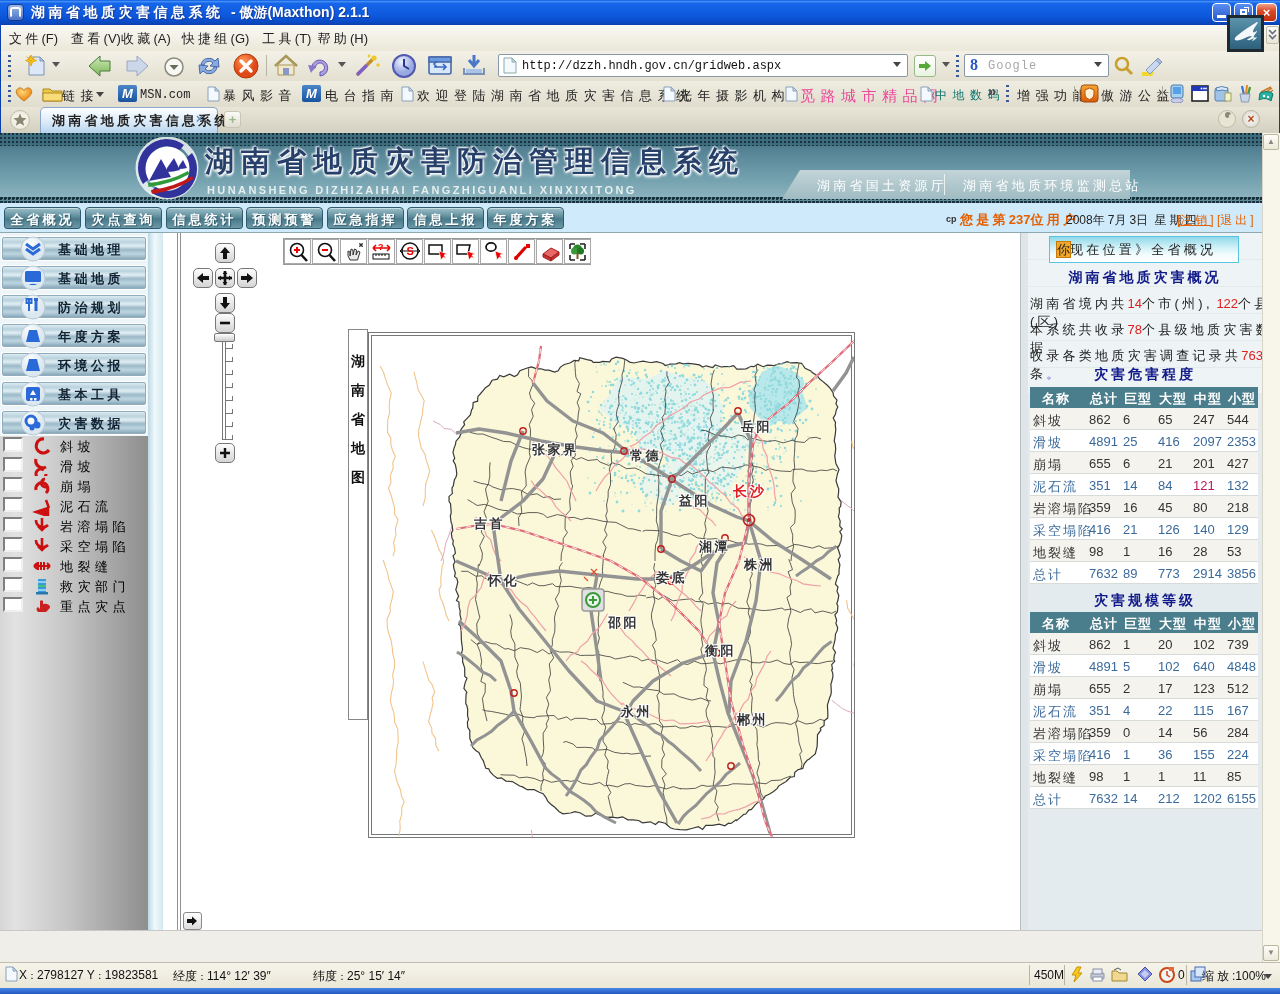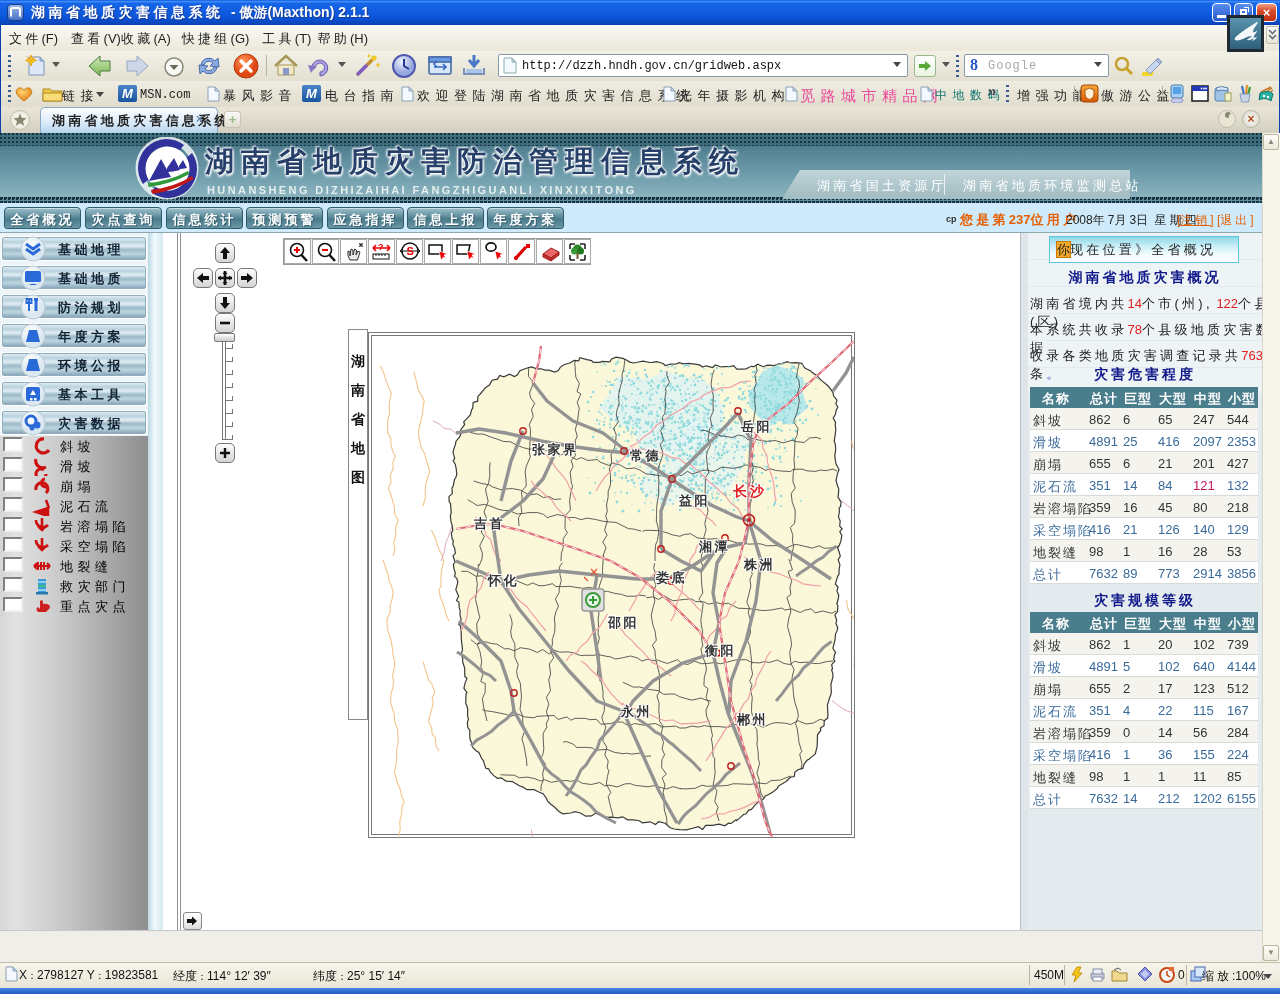--- a/index.html
+++ b/index.html
@@ -2249,21 +2249,21 @@
 <div class="abs" style="left:1123px;top:637px;font-size:13px;color:#333;">1</div>
 <div class="abs" style="left:1158px;top:637px;font-size:13px;color:#333;">20</div>
 <div class="abs" style="left:1193px;top:637px;font-size:13px;color:#333;">102</div>
 <div class="abs" style="left:1227px;top:637px;font-size:13px;color:#333;">739</div>
 <div class="abs" style="left:1030px;top:655px;width:228px;height:22px;background:#fff;border-bottom:1px solid #d8dcd8"></div>
 <div class="abs" style="left:1033px;top:659px;font-size:13px;color:#3a6a9a;letter-spacing:2px;">滑坡</div>
 <div class="abs" style="left:1089px;top:659px;font-size:13px;color:#3a6a9a;">4891</div>
 <div class="abs" style="left:1123px;top:659px;font-size:13px;color:#3a6a9a;">5</div>
 <div class="abs" style="left:1158px;top:659px;font-size:13px;color:#3a6a9a;">102</div>
 <div class="abs" style="left:1193px;top:659px;font-size:13px;color:#3a6a9a;">640</div>
-<div class="abs" style="left:1227px;top:659px;font-size:13px;color:#3a6a9a;">4144</div>
+<div class="abs" style="left:1227px;top:659px;font-size:13px;color:#3a6a9a;">4848</div>
 <div class="abs" style="left:1030px;top:677px;width:228px;height:22px;background:#f4f3ee;border-bottom:1px solid #d8dcd8"></div>
 <div class="abs" style="left:1033px;top:681px;font-size:13px;color:#333;letter-spacing:2px;">崩塌</div>
 <div class="abs" style="left:1089px;top:681px;font-size:13px;color:#333;">655</div>
 <div class="abs" style="left:1123px;top:681px;font-size:13px;color:#333;">2</div>
 <div class="abs" style="left:1158px;top:681px;font-size:13px;color:#333;">17</div>
 <div class="abs" style="left:1193px;top:681px;font-size:13px;color:#333;">123</div>
 <div class="abs" style="left:1227px;top:681px;font-size:13px;color:#333;">512</div>
 <div class="abs" style="left:1030px;top:699px;width:228px;height:22px;background:#fff;border-bottom:1px solid #d8dcd8"></div>
 <div class="abs" style="left:1033px;top:703px;font-size:13px;color:#3a6a9a;letter-spacing:2px;">泥石流</div>
 <div class="abs" style="left:1089px;top:703px;font-size:13px;color:#3a6a9a;">351</div>

